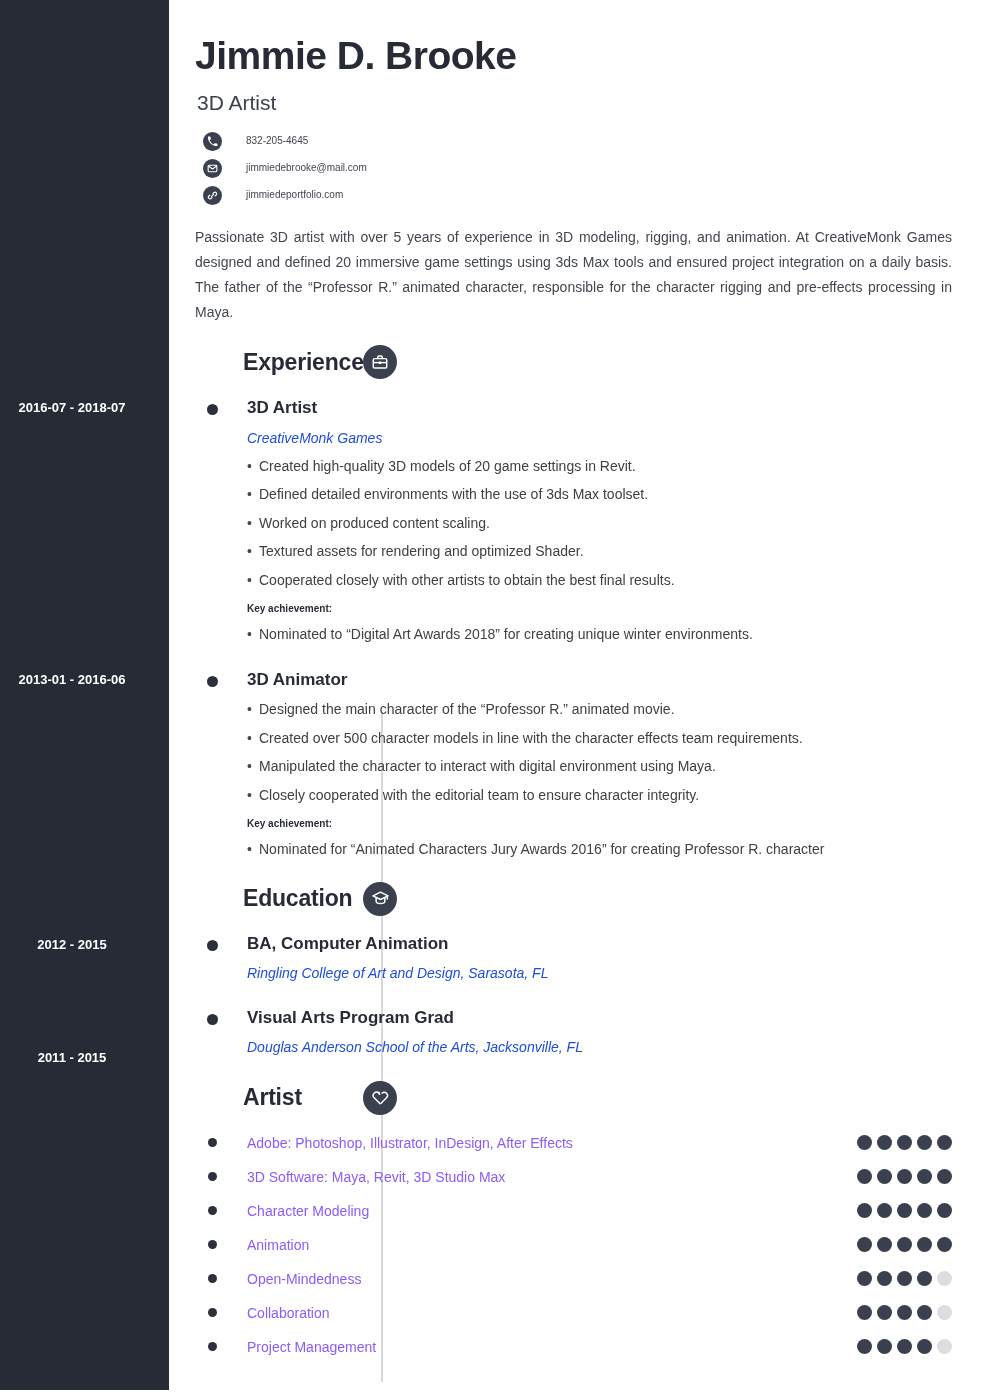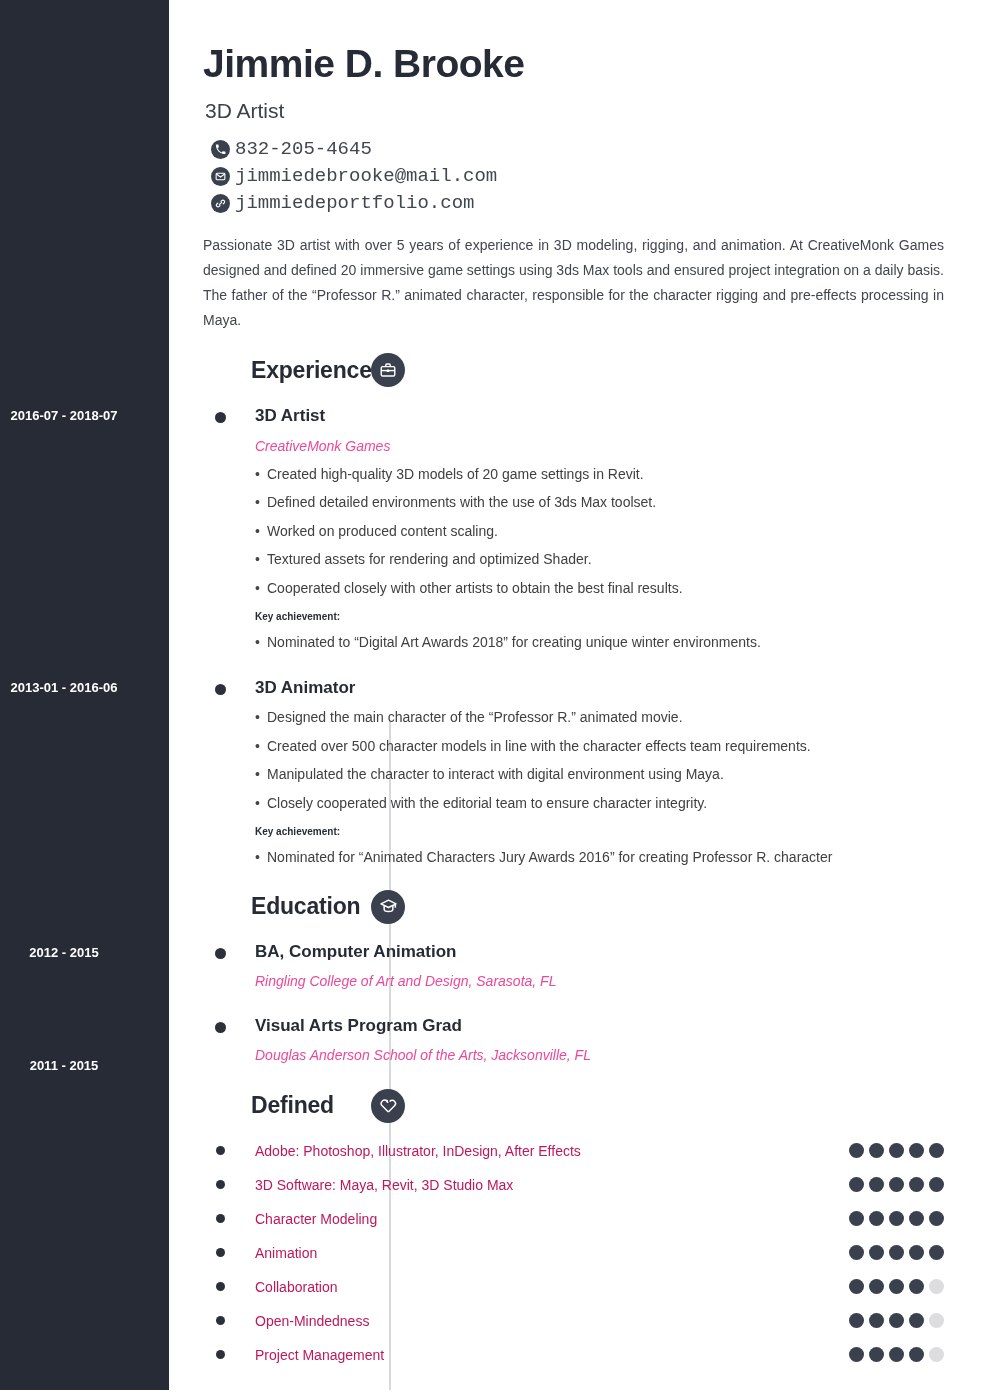--- a/index.html
+++ b/index.html
@@ -21,21 +21,21 @@
     left: 0; top: 0;
     width: 169px; height: 1390px;
     background: #262b36;
   }
 
   
   #main {
     position: absolute;
     left: 169px; top: 0;
     width: 821px; height: 1400px;
-    padding: 16px;
+    padding: 8px;
   }
 
   
   #header { padding: 26px 30px 0 18px; }
   #full-name {
     font-size: 39px;
     font-weight: bold;
     letter-spacing: -0.5px;
     color: #262b36;
     margin: 0 0 0 0;
@@ -50,25 +50,24 @@
   }
 
   
   #contact-list {
     margin: 17px 0 0 8px;
     display: flex; flex-direction: column;
     gap: 8px;
   }
   .contact-row {
     display: flex; align-items: center;
-    gap: 5px;
-    font-size: 19px;
+    gap: 24px;
+    font-size: 10px;
     color: #41464f;
     line-height: 1;
-    font-family: Liberation Mono, monospace;
   }
   .contact-icon {
     width: 19px; height: 19px;
     border-radius: 50%;
     background: #3a404d;
     display: flex; align-items: center; justify-content: center;
     flex: 0 0 auto;
   }
   .contact-icon svg { display: block; }
 
@@ -134,21 +133,21 @@
   .entry-title {
     font-size: 17px;
     font-weight: bold;
     color: #262b36;
     line-height: 1.2;
     margin: 0;
   }
   .entry-sub {
     font-size: 14px;
     font-style: italic;
-    color: #ec4899;
+    color: #1d4ed8;
     margin: 11px 0 0 0;
     line-height: 1.2;
   }
   .bullets { margin: 8px 0 0 0; padding: 0; list-style: none; }
   .bullets li {
     position: relative;
     font-size: 14px;
     color: #404040;
     line-height: 1.25;
     padding: 0 0 0 12px;
@@ -190,21 +189,21 @@
   .skill-dot {
     position: absolute;
     left: 31px;
     width: 9px; height: 9px;
     border-radius: 50%;
     background: #2b303b;
     z-index: 3;
   }
   .skill-name {
     font-size: 14px;
-    color: #be185d;
+    color: #8b5cf6;
     line-height: 1.2;
   }
   .rating {
     position: absolute;
     right: 30px;
     display: flex; gap: 5px;
   }
   .pip {
     width: 15px; height: 15px;
     border-radius: 50%;
@@ -341,21 +340,21 @@
   <div class="section" style="margin-top:22px;">
 
     <div class="section-head">
       <span class="section-badge">
         <svg width="19" height="19" viewBox="0 0 24 24" fill="none" stroke="#ffffff" stroke-width="1.8" stroke-linejoin="round">
           <path d="M11.8 20.2L4 12.4c-1.6-1.6-1.6-4.2 0-5.8 1.6-1.6 4.2-1.6 5.8 0l.5.5"></path>
           <path d="M11.8 20.2l7.8-7.8c1.6-1.6 1.6-4.2 0-5.8-1.6-1.6-4.2-1.6-5.8 0l-.5.5"></path>
           <path d="M9.4 5.6c.9-.4 1.4.5 1 1.3-.4.9.5 1.4 1.3 1"></path>
         </svg>
       </span>
-      <span class="section-title">Defined</span>
+      <span class="section-title">Artist</span>
     </div>
 
     <div id="skills-list" style="margin-top:8px;">
         <div class="skill-row">
           <span class="skill-dot"></span>
           <span class="skill-name">Adobe: Photoshop, Illustrator, InDesign, After Effects</span>
           <span class="rating">
             <span class="pip"></span>
             <span class="pip"></span>
             <span class="pip"></span>
@@ -391,32 +390,32 @@
           <span class="rating">
             <span class="pip"></span>
             <span class="pip"></span>
             <span class="pip"></span>
             <span class="pip"></span>
             <span class="pip"></span>
           </span>
         </div>
         <div class="skill-row">
           <span class="skill-dot"></span>
+          <span class="skill-name">Open-Mindedness</span>
+          <span class="rating">
+            <span class="pip"></span>
+            <span class="pip"></span>
+            <span class="pip"></span>
+            <span class="pip"></span>
+            <span class="pip off"></span>
+          </span>
+        </div>
+        <div class="skill-row">
+          <span class="skill-dot"></span>
           <span class="skill-name">Collaboration</span>
-          <span class="rating">
-            <span class="pip"></span>
-            <span class="pip"></span>
-            <span class="pip"></span>
-            <span class="pip"></span>
-            <span class="pip off"></span>
-          </span>
-        </div>
-        <div class="skill-row">
-          <span class="skill-dot"></span>
-          <span class="skill-name">Open-Mindedness</span>
           <span class="rating">
             <span class="pip"></span>
             <span class="pip"></span>
             <span class="pip"></span>
             <span class="pip"></span>
             <span class="pip off"></span>
           </span>
         </div>
         <div class="skill-row">
           <span class="skill-dot"></span>

